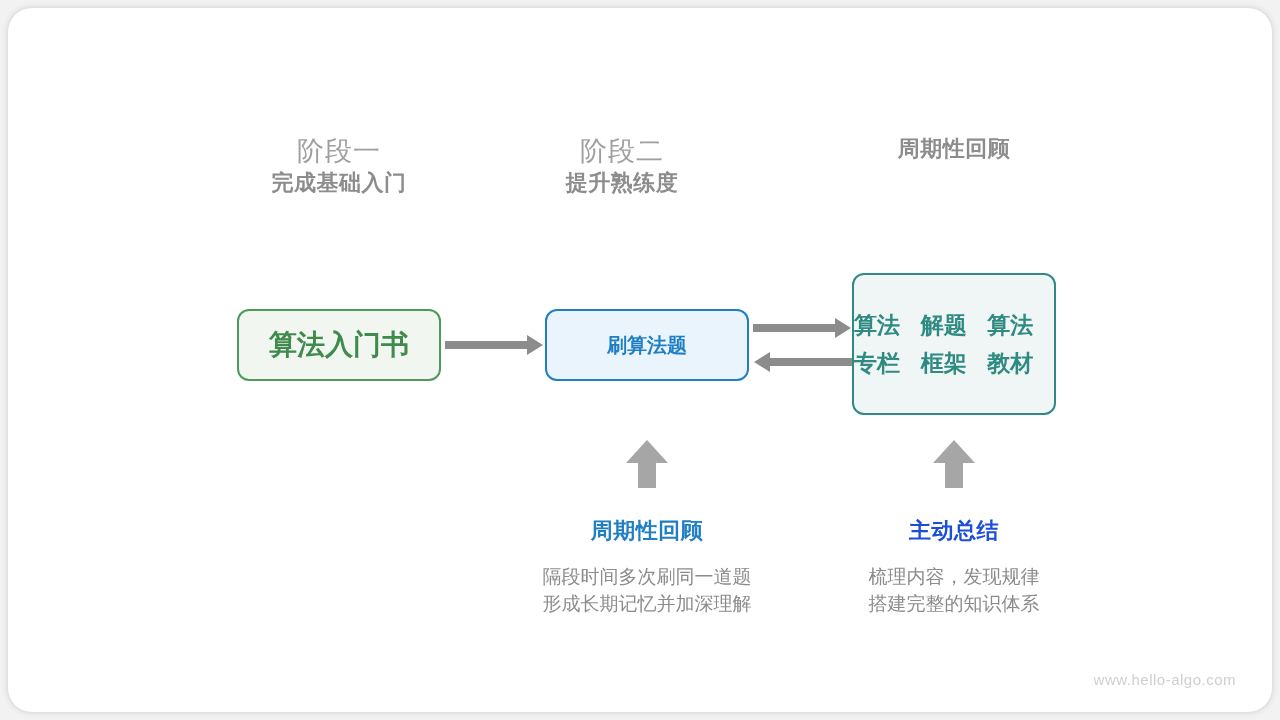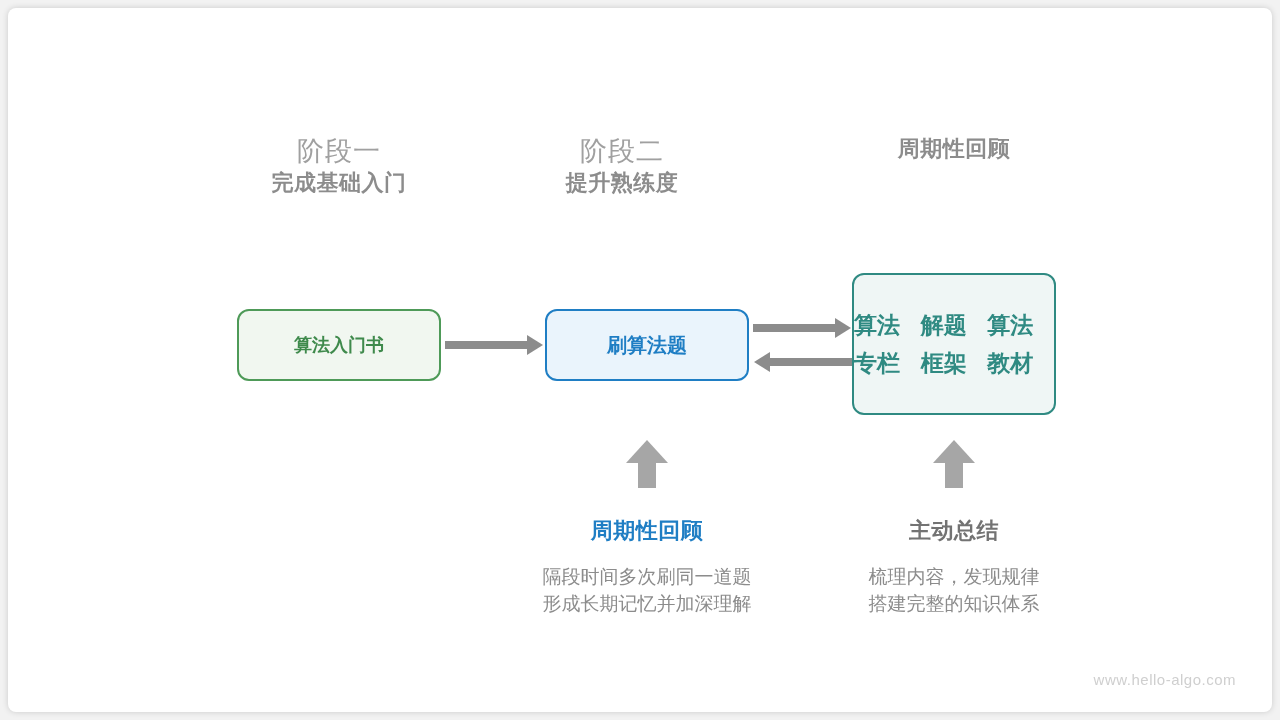--- a/index.html
+++ b/index.html
@@ -22,21 +22,21 @@
     box-sizing: border-box;
   }
 
   #card {
     position: absolute;
     left: 8px;
     top: 8px;
     width: 1264px;
     height: 704px;
     background: #ffffff;
-    border-radius: 8px;
+    border-radius: 24px;
     box-shadow: 0 0 6px rgba(0,0,0,0.16);
     box-sizing: border-box;
   }
 
   
   .stage {
     position: absolute;
     width: 300px;
     text-align: center;
   }
@@ -72,21 +72,21 @@
   }
 
   #node-book {
     left: 229px;
     top: 301px;
     width: 204px;
     height: 72px;
     background: #f1f7f0;
     border: 2px solid #4e9a58;
     color: #3f8a4c;
-    font-size: 18px;
+    font-size: 28px;
   }
 
   #node-practice {
     left: 537px;
     top: 301px;
     width: 204px;
     height: 72px;
     background: #eaf4fc;
     border: 2px solid #1f7ec4;
     color: #1f7ec4;
@@ -192,21 +192,21 @@
     font-weight: 400;
     color: #8c8c8c;
     line-height: 27px;
   }
   .note-desc .line { display: block; }
 
   #note-review  { left: 479px; top: 508px; }
   #note-review .note-title { color: #1f7ec4; }
 
   #note-summary { left: 786px; top: 508px; }
-  #note-summary .note-title { color: #737373; }
+  #note-summary .note-title { color: #1d4ed8; }
 
   
   #watermark {
     position: absolute;
     right: 36px;
     bottom: 24px;
     font-family: Liberation Sans, sans-serif;
     font-size: 15px;
     color: #cfcfcf;
     letter-spacing: 0.5px;

